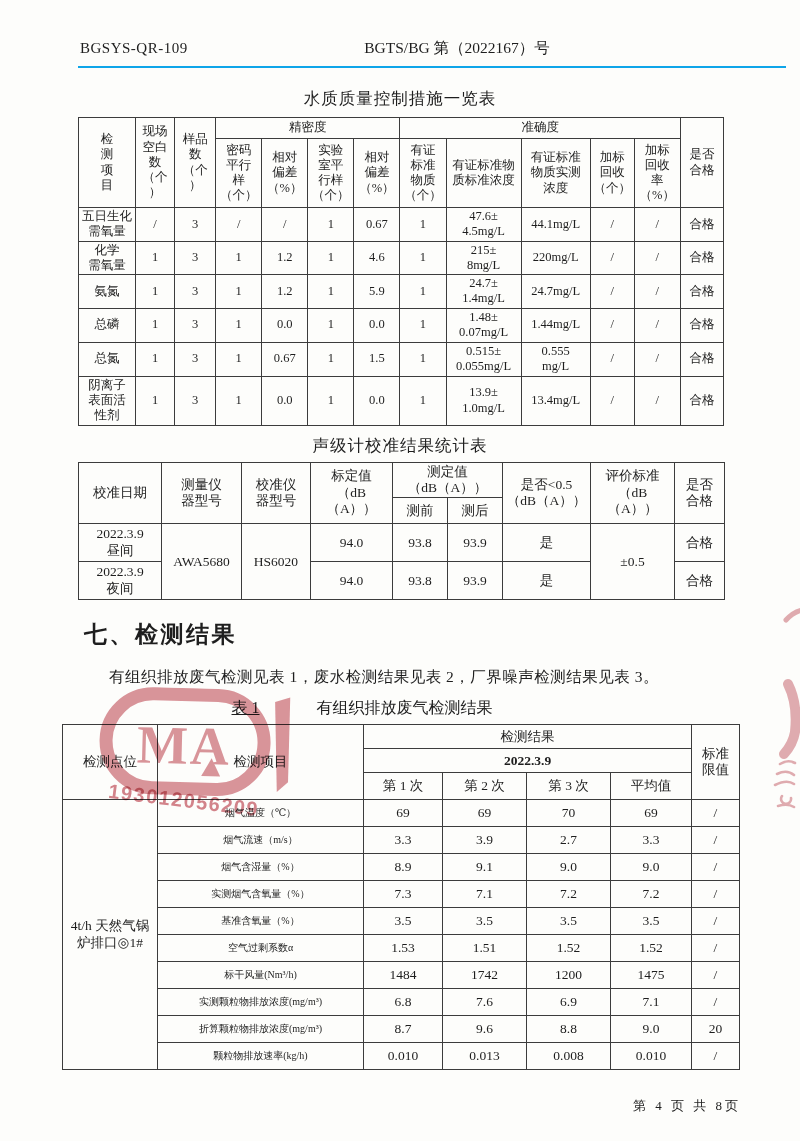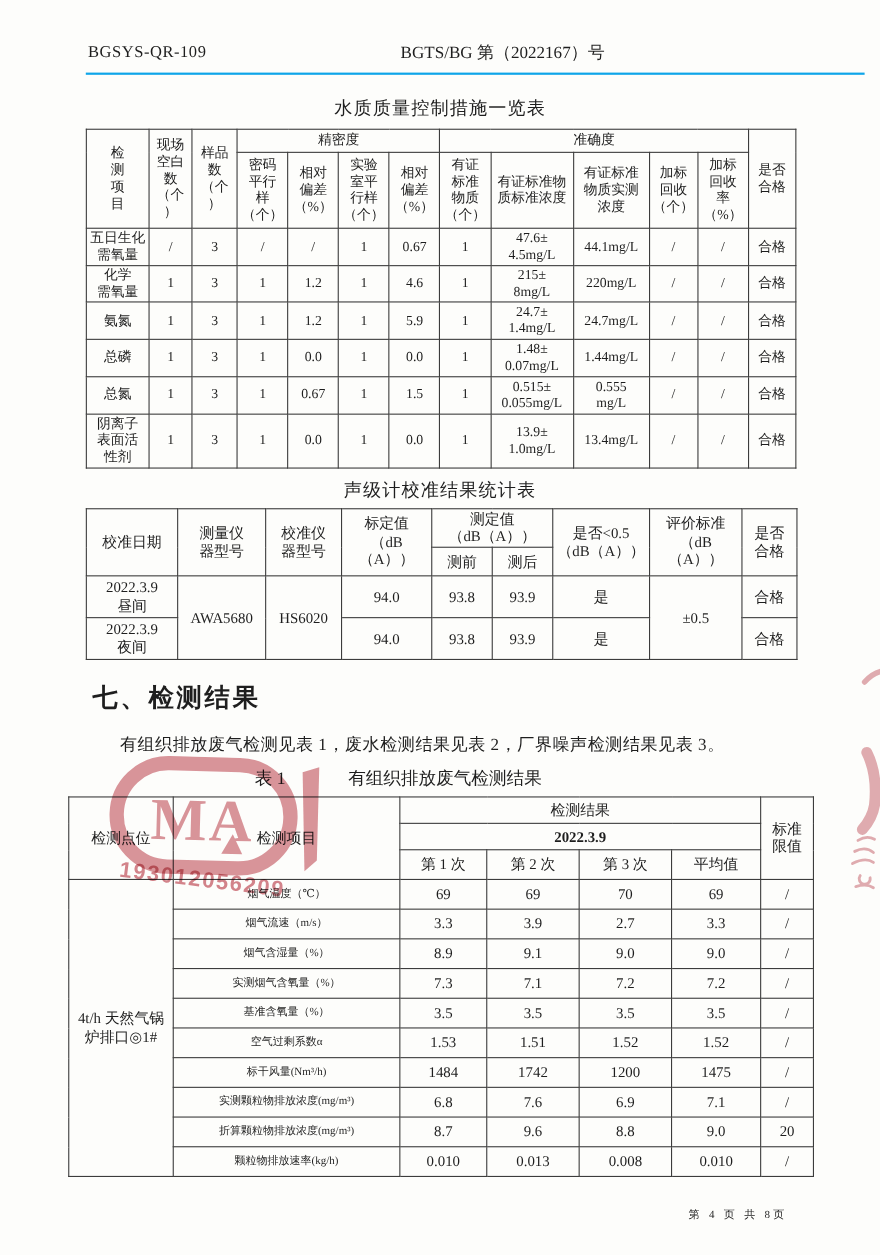--- a/index.html
+++ b/index.html
@@ -43,27 +43,27 @@
     overflow: hidden;
   }
   
   table.qc { margin-left: 78px; margin-top: 7px; width: 646px; font-size: 12.5px; }
   
   table.cal { margin-left: 78px; margin-top: 5px; width: 647px; font-size: 13.5px; }
   
   .sec-heading { margin: 19px 0 0 84px; font-size: 23px; font-weight: bold; letter-spacing: 2.5px; }
   .sec-para { margin: 17px 60px 0 78px; text-indent: 2em; font-size: 15.5px; letter-spacing: 0.5px; }
   .t3-caption { margin-top: 10px; text-align: center; font-size: 16px; transform: translateX(-38px); }
-  .t3-caption .cap-no { margin-right: 53px; }
+  .t3-caption .cap-no { margin-right: 53px; text-decoration: underline; }
   
   table.gas { margin-left: 62px; margin-top: 5px; width: 677px; font-size: 13.5px; }
   table.gas td.item-cell { font-size: 10px; }
   .bold { font-weight: bold; }
   
-  .doc-footer { margin-top: 27px; text-align: right; padding-right: 84px; font-size: 10px; letter-spacing: 3px; }
+  .doc-footer { margin-top: 27px; text-align: right; padding-right: 59px; font-size: 13px; letter-spacing: 3px; }
   
   .stamp-wrap { position:absolute; left:98px; top:688px; width:200px; height:112px; transform: rotate(1.5deg); opacity:0.62; mix-blend-mode: multiply; pointer-events:none; z-index:5; }
   .stamp-number {
     position:absolute; left:110px; top:780px; width:170px;
     color:#c4545f; font-size:20px; font-weight:bold; letter-spacing:1.5px;
     transform: rotate(7deg); transform-origin: left top;
     opacity:0.72; mix-blend-mode: multiply; pointer-events:none; z-index:5;
     font-family: "Liberation Sans", sans-serif;
   }
   .edge-seal { position:absolute; right:0; top:592px; width:60px; height:260px; opacity:0.55; mix-blend-mode: multiply; pointer-events:none; z-index:5; }

